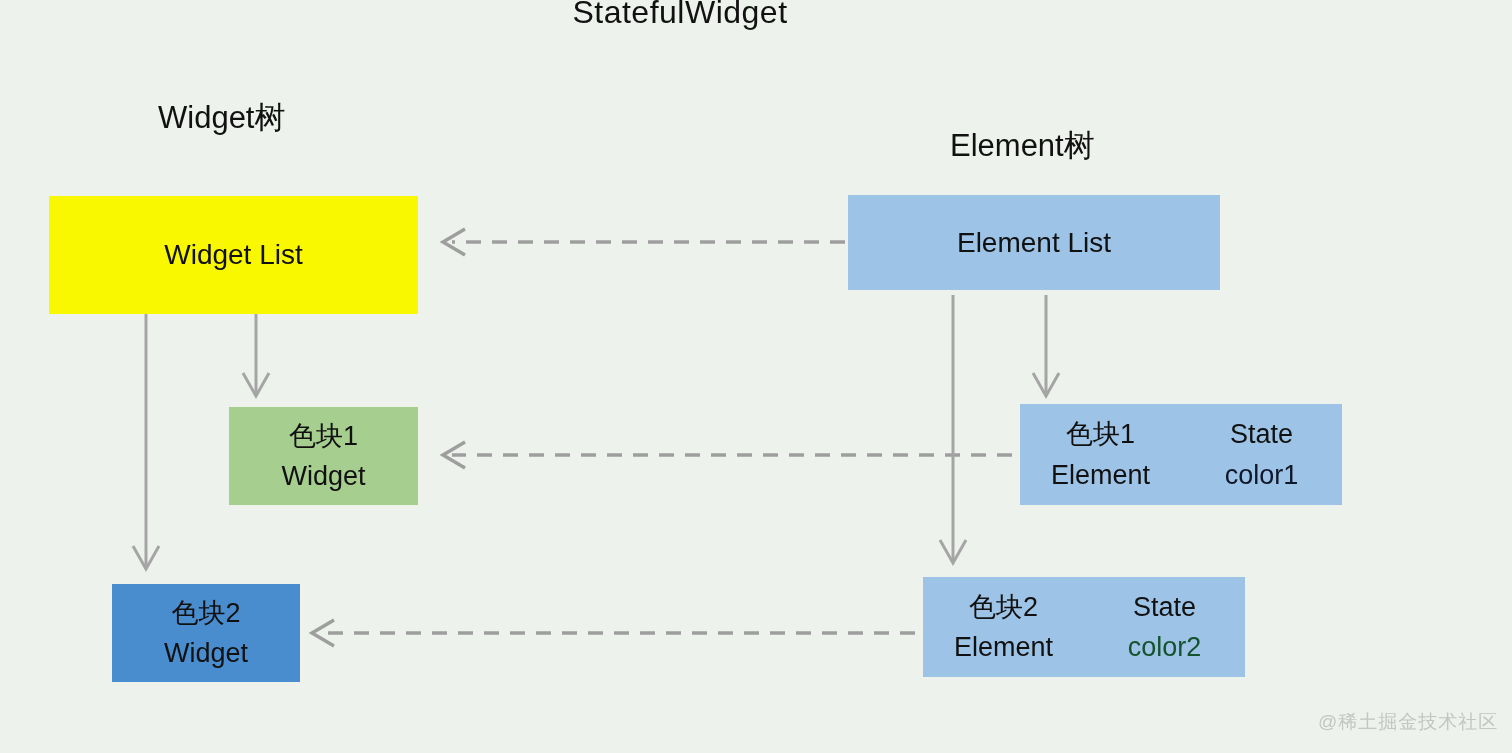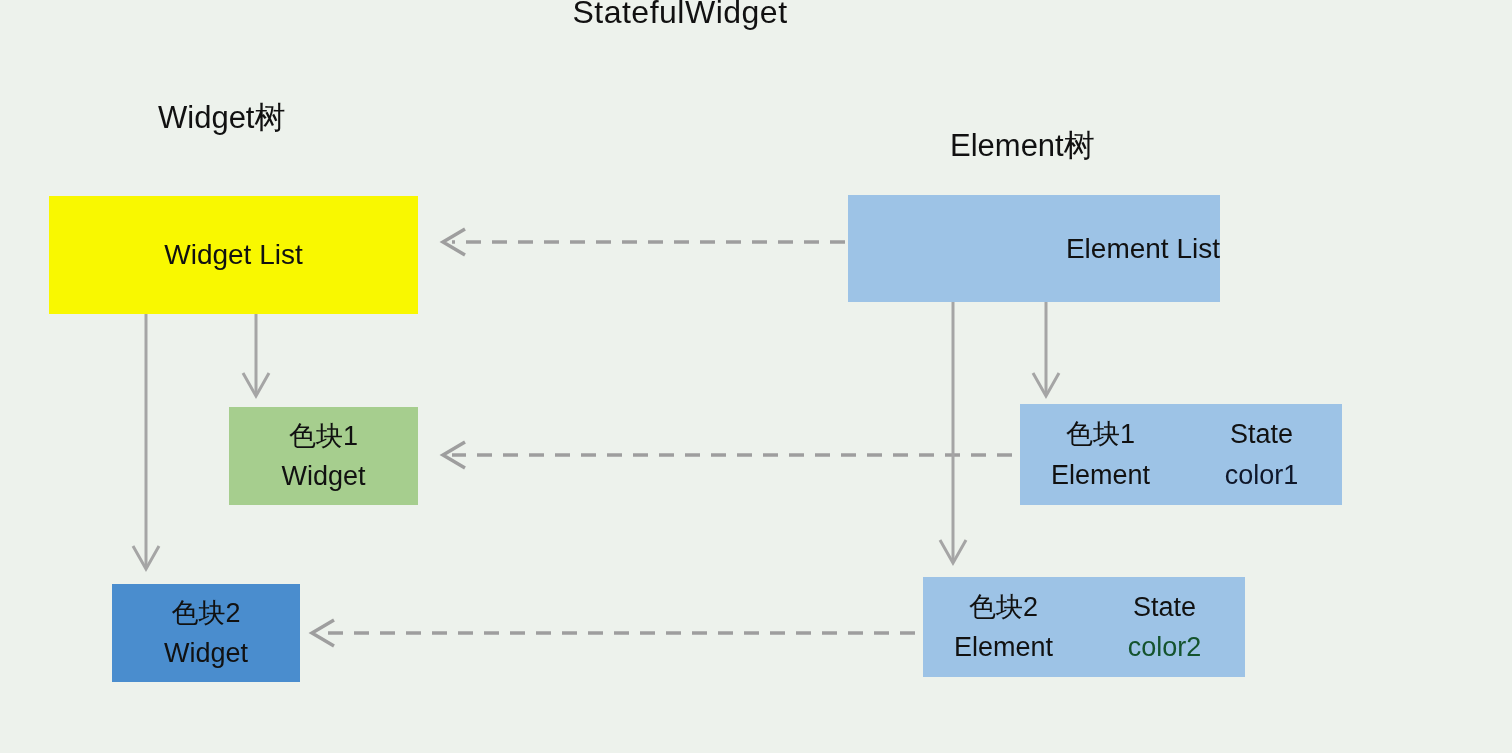--- a/index.html
+++ b/index.html
@@ -16,21 +16,21 @@
   }
   .col-header{position:absolute;font-size:31px;}
   #header-widget-tree{left:158px;top:97px;}
   #header-element-tree{left:950px;top:109px;margin-top:16px;}
   .box{
     position:absolute;
     display:flex;align-items:center;justify-content:center;
     text-align:center;font-size:28px;line-height:1.5;
   }
   #widget-list{left:49px;top:196px;width:369px;height:118px;}
-  #element-list{left:848px;top:195px;width:372px;height:107px;justify-content:flex-end;}
+  #element-list{left:848px;top:195px;width:372px;height:95px;}
   #block1-widget{left:229px;top:407px;width:189px;height:98px;font-size:27px;}
   #block2-widget{left:112px;top:584px;width:188px;height:98px;font-size:27px;}
   #block1-element{left:1020px;top:404px;width:322px;height:101px;font-size:27px;}
   #block2-element{left:923px;top:577px;width:322px;height:100px;font-size:27px;}
   .split{display:flex;width:100%;}
   .split > div{flex:1;text-align:center;}
   .arrows{position:absolute;left:0;top:0;width:1512px;height:753px;pointer-events:none;}
   .watermark{
     position:absolute;left:1318px;top:709px;
     font-size:19px;color:#c3c6c2;letter-spacing:1px;
@@ -125,14 +125,15 @@
         <span>色块2</span><br>
         <span>Element</span>
       </div>
       <div>
         <span>State</span><br>
         <span style="color: #14532d;">color2</span>
       </div>
     </div>
   </div>
 
+  <div class="watermark">@稀土掘金技术社区</div>
 
 </div>
 
 </body></html>

